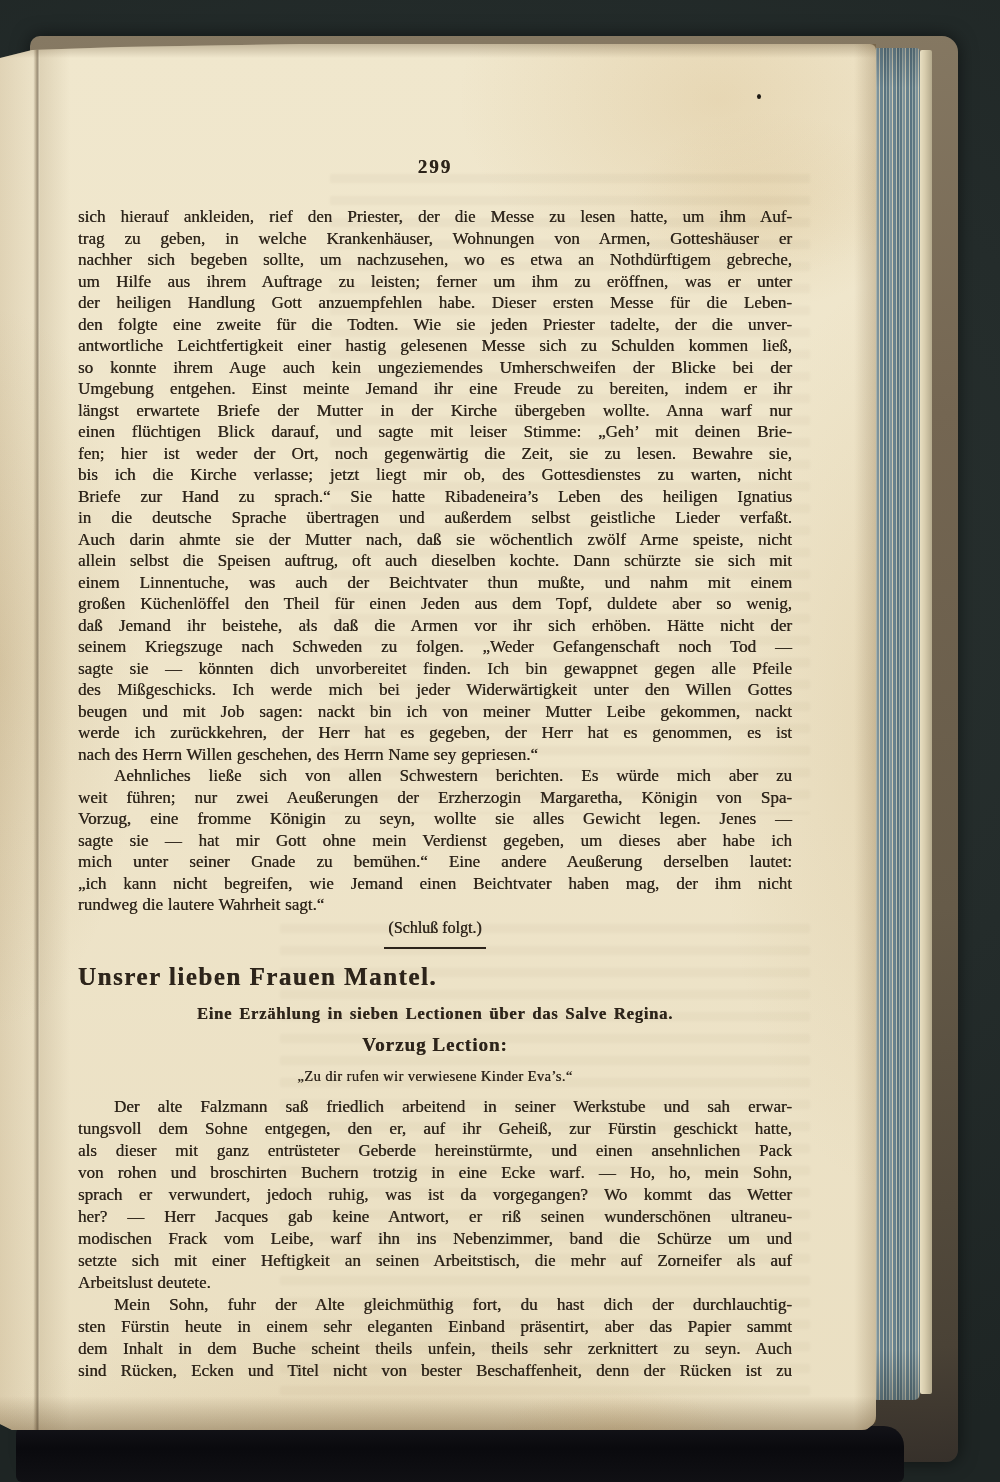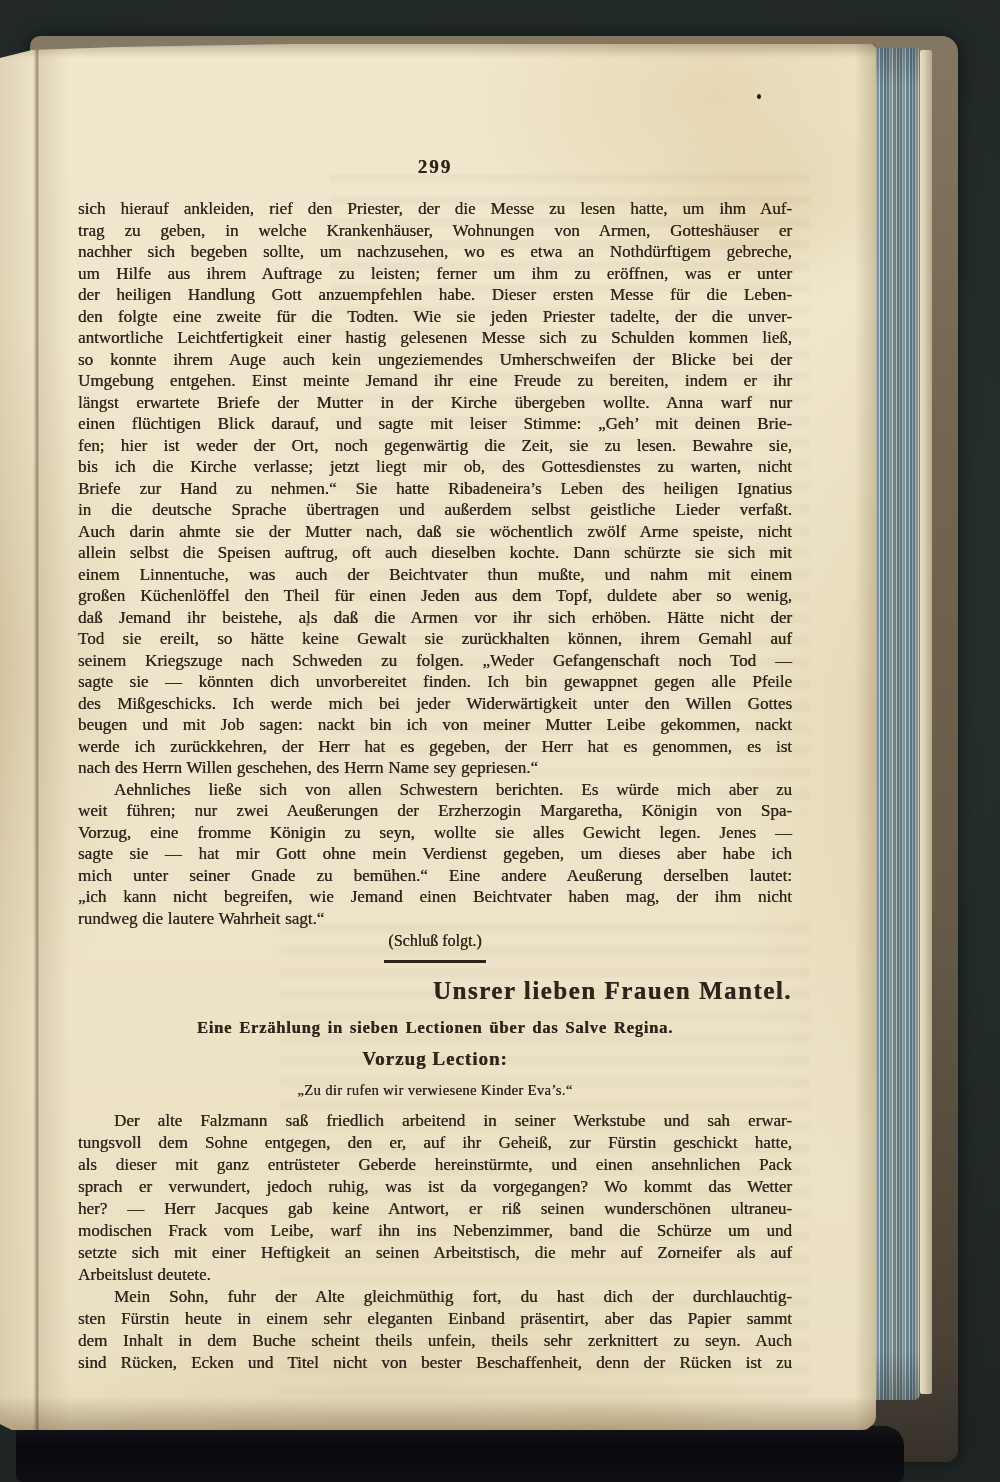--- a/index.html
+++ b/index.html
@@ -64,29 +64,29 @@
   .s1{left:757px;top:50px;width:4px;height:5px;background:#1c1812;}
   .s2{left:306px;top:579px;width:3px;height:3px;background:rgba(70,50,30,.55);}
   .s3{left:128px;top:1417px;width:5px;height:4px;background:rgba(60,45,28,.5);}
   .stain1{position:absolute;left:500px;top:1345px;width:230px;height:80px;border-radius:50%;
     background:radial-gradient(closest-side,rgba(186,148,88,.14),rgba(186,148,88,0));}
 
   
   .text-col{position:absolute;left:78px;top:112px;width:714px;color:#2d241a;
     text-shadow:0.35px 0 0 rgba(45,36,26,.8);}
   .page-number{text-align:center;font-weight:bold;font-size:19px;line-height:22px;
-    letter-spacing:2px;margin-bottom:20px;}
+    letter-spacing:2px;margin-bottom:28px;}
   .para .line{font-size:17px;line-height:21.5px;text-align:justify;text-align-last:justify;
     word-spacing:.5px;}
   .story-paras .para .line{line-height:22px;}
   .para .line.lastline{text-align-last:left;}
   .para .line.indent{text-indent:36px;}
   .schluss{text-align:center;font-size:16px;line-height:20px;margin-top:2px;}
   .rule{width:102px;height:2.5px;background:#2c241b;margin:9px auto 0 auto;}
-  .story-title{margin:13px 0 0 0;text-align:right;font-size:25px;line-height:30px;
+  .story-title{margin:13px 0 0 0;text-align:left;font-size:25px;line-height:30px;
     font-weight:bold;letter-spacing:1.5px;}
   .story-subtitle{margin-top:12px;text-align:center;font-size:16.5px;line-height:19px;
     font-weight:bold;letter-spacing:.8px;word-spacing:2px;}
   .section-heading{margin-top:11px;text-align:center;font-size:19px;line-height:22px;
     font-weight:bold;letter-spacing:1px;}
   .epigraph{margin-top:12px;text-align:center;font-size:14.5px;line-height:17px;
     letter-spacing:.4px;}
   .story-paras{margin-top:11px;}
 </style>
 </head>
@@ -123,28 +123,27 @@
             <div class="line">um Hilfe aus ihrem Auftrage zu leisten; ferner um ihm zu eröffnen, was er unter</div>
             <div class="line">der heiligen Handlung Gott anzuempfehlen habe. Dieser ersten Messe für die Leben-</div>
             <div class="line">den folgte eine zweite für die Todten. Wie sie jeden Priester tadelte, der die unver-</div>
             <div class="line">antwortliche Leichtfertigkeit einer hastig gelesenen Messe sich zu Schulden kommen ließ,</div>
             <div class="line">so konnte ihrem Auge auch kein ungeziemendes Umherschweifen der Blicke bei der</div>
             <div class="line">Umgebung entgehen. Einst meinte Jemand ihr eine Freude zu bereiten, indem er ihr</div>
             <div class="line">längst erwartete Briefe der Mutter in der Kirche übergeben wollte. Anna warf nur</div>
             <div class="line">einen flüchtigen Blick darauf, und sagte mit leiser Stimme: „Geh’ mit deinen Brie-</div>
             <div class="line">fen; hier ist weder der Ort, noch gegenwärtig die Zeit, sie zu lesen. Bewahre sie,</div>
             <div class="line">bis ich die Kirche verlasse; jetzt liegt mir ob, des Gottesdienstes zu warten, nicht</div>
-            <div class="line">Briefe zur Hand zu nehmen.“ Sie hatte Ribadeneira’s Leben des heiligen Ignatius</div>
+            <div class="line">Briefe zur Hand zu sprach.“ Sie hatte Ribadeneira’s Leben des heiligen Ignatius</div>
             <div class="line">in die deutsche Sprache übertragen und außerdem selbst geistliche Lieder verfaßt.</div>
             <div class="line">Auch darin ahmte sie der Mutter nach, daß sie wöchentlich zwölf Arme speiste, nicht</div>
             <div class="line">allein selbst die Speisen auftrug, oft auch dieselben kochte. Dann schürzte sie sich mit</div>
             <div class="line">einem Linnentuche, was auch der Beichtvater thun mußte, und nahm mit einem</div>
             <div class="line">großen Küchenlöffel den Theil für einen Jeden aus dem Topf, duldete aber so wenig,</div>
             <div class="line">daß Jemand ihr beistehe, als daß die Armen vor ihr sich erhöben. Hätte nicht der</div>
-            <div class="line">Tod sie ereilt, so hätte keine Gewalt sie zurückhalten können, ihrem Gemahl auf</div>
             <div class="line">seinem Kriegszuge nach Schweden zu folgen. „Weder Gefangenschaft noch Tod —</div>
             <div class="line">sagte sie — könnten dich unvorbereitet finden. Ich bin gewappnet gegen alle Pfeile</div>
             <div class="line">des Mißgeschicks. Ich werde mich bei jeder Widerwärtigkeit unter den Willen Gottes</div>
             <div class="line">beugen und mit Job sagen: nackt bin ich von meiner Mutter Leibe gekommen, nackt</div>
             <div class="line">werde ich zurückkehren, der Herr hat es gegeben, der Herr hat es genommen, es ist</div>
             <div class="line lastline">nach des Herrn Willen geschehen, des Herrn Name sey gepriesen.“</div>
           </div>
           <div class="para">
             <div class="line indent">Aehnliches ließe sich von allen Schwestern berichten. Es würde mich aber zu</div>
             <div class="line">weit führen; nur zwei Aeußerungen der Erzherzogin Margaretha, Königin von Spa-</div>
@@ -163,20 +162,21 @@
       <div class="story-title">Unsrer lieben Frauen Mantel.</div>
       <div class="story-subtitle">Eine Erzählung in sieben Lectionen über das Salve Regina.</div>
       <div class="section-heading">Vorzug Lection:</div>
       <div class="epigraph">„Zu dir rufen wir verwiesene Kinder Eva’s.“</div>
 
       <div class="para-block story-paras">
           <div class="para">
             <div class="line indent">Der alte Falzmann saß friedlich arbeitend in seiner Werkstube und sah erwar-</div>
             <div class="line">tungsvoll dem Sohne entgegen, den er, auf ihr Geheiß, zur Fürstin geschickt hatte,</div>
             <div class="line">als dieser mit ganz entrüsteter Geberde hereinstürmte, und einen ansehnlichen Pack</div>
+            <div class="line">von rohen und broschirten Buchern trotzig in eine Ecke warf. — Ho, ho, mein Sohn,</div>
             <div class="line">sprach er verwundert, jedoch ruhig, was ist da vorgegangen? Wo kommt das Wetter</div>
             <div class="line">her? — Herr Jacques gab keine Antwort, er riß seinen wunderschönen ultraneu-</div>
             <div class="line">modischen Frack vom Leibe, warf ihn ins Nebenzimmer, band die Schürze um und</div>
             <div class="line">setzte sich mit einer Heftigkeit an seinen Arbeitstisch, die mehr auf Zorneifer als auf</div>
             <div class="line lastline">Arbeitslust deutete.</div>
           </div>
           <div class="para">
             <div class="line indent">Mein Sohn, fuhr der Alte gleichmüthig fort, du hast dich der durchlauchtig-</div>
             <div class="line">sten Fürstin heute in einem sehr eleganten Einband präsentirt, aber das Papier sammt</div>
             <div class="line">dem Inhalt in dem Buche scheint theils unfein, theils sehr zerknittert zu seyn. Auch</div>

